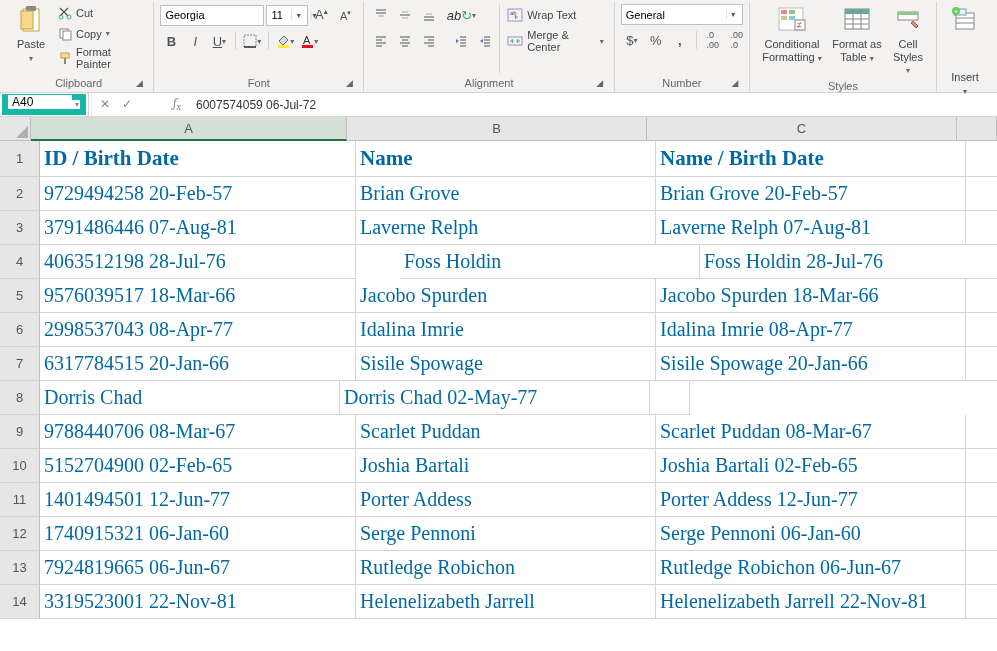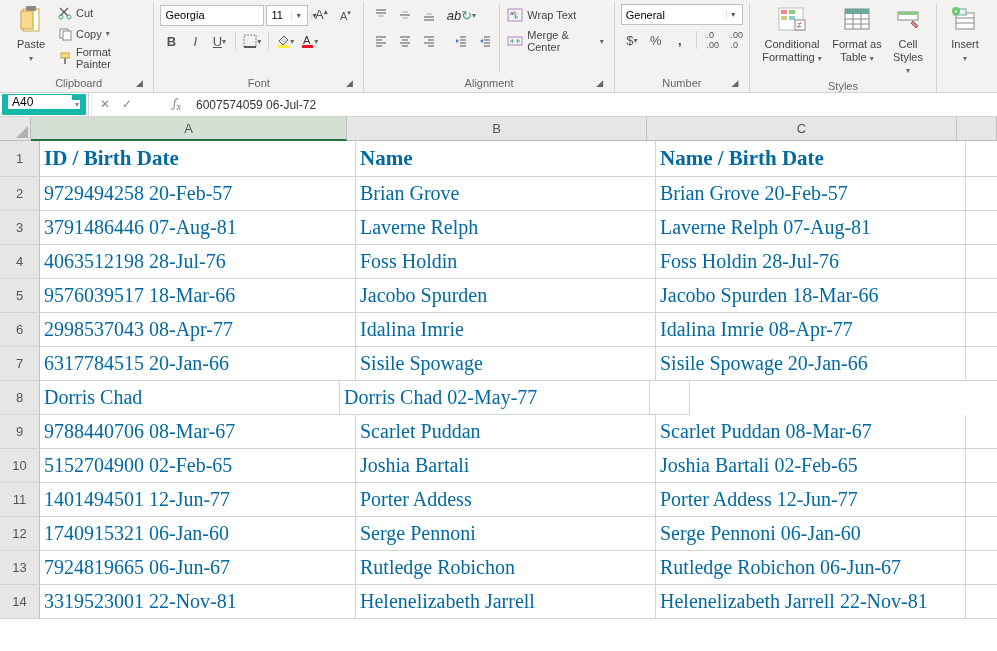--- a/index.html
+++ b/index.html
@@ -362,21 +362,21 @@
           </div>
         <div class="lbl"><span style="white-space:pre-line;">Cell
 Styles</span> <span class="caret">▾</span></div>
       </div>
     </div>
     <div class="group-label"><span>Styles</span></div>
   </div>
 
   <div class="group" style="border-right:none;">
     <div class="group-body">
-      <div class="vbtn" style="min-width:44px;">
+      <div class="vbtn" style="min-width:44px;gap:33px;">
         <div class="ic">
             <svg width="26" height="26">
               <rect x="4" y="6" width="18" height="16" fill="#fff" stroke="#888"></rect>
               <line x1="4" y1="11" x2="22" y2="11" stroke="#888"></line>
               <line x1="4" y1="16" x2="22" y2="16" stroke="#888"></line>
               <rect x="2" y="2" width="12" height="6" fill="#eef" stroke="#6a9"></rect>
               <circle cx="4" cy="4" r="4" fill="#6c6"></circle>
               <text x="2" y="7" font-size="7" fill="#fff">+</text>
             </svg>
           </div>
@@ -443,21 +443,21 @@
           <div class="cell data-cell" style="width: 40px; height: 34px;"></div>
         </div>
         <div class="crow">
           <div class="cell data-cell" style="width: 316px; height: 34px;">3791486446 07-Aug-81</div>
           <div class="cell data-cell" style="width: 300px; height: 34px;">Laverne Relph</div>
           <div class="cell data-cell" style="width: 310px; height: 34px;">Laverne Relph 07-Aug-81</div>
           <div class="cell data-cell" style="width: 40px; height: 34px;"></div>
         </div>
         <div class="crow">
           <div class="cell data-cell" style="width: 316px; height: 34px;">4063512198 28-Jul-76</div>
-          <div class="cell data-cell" style="width: 300px; height: 34px;">Foss Holdin</div>
+          <div class="cell data-cell" style="width: 300px; height: 34px; margin-left: 44px;">Foss Holdin</div>
           <div class="cell data-cell" style="width: 310px; height: 34px;">Foss Holdin 28-Jul-76</div>
           <div class="cell data-cell" style="width: 40px; height: 34px;"></div>
         </div>
         <div class="crow">
           <div class="cell data-cell" style="width: 316px; height: 34px;">9576039517 18-Mar-66</div>
           <div class="cell data-cell" style="width: 300px; height: 34px;">Jacobo Spurden</div>
           <div class="cell data-cell" style="width: 310px; height: 34px;">Jacobo Spurden 18-Mar-66</div>
           <div class="cell data-cell" style="width: 40px; height: 34px;"></div>
         </div>
         <div class="crow">

